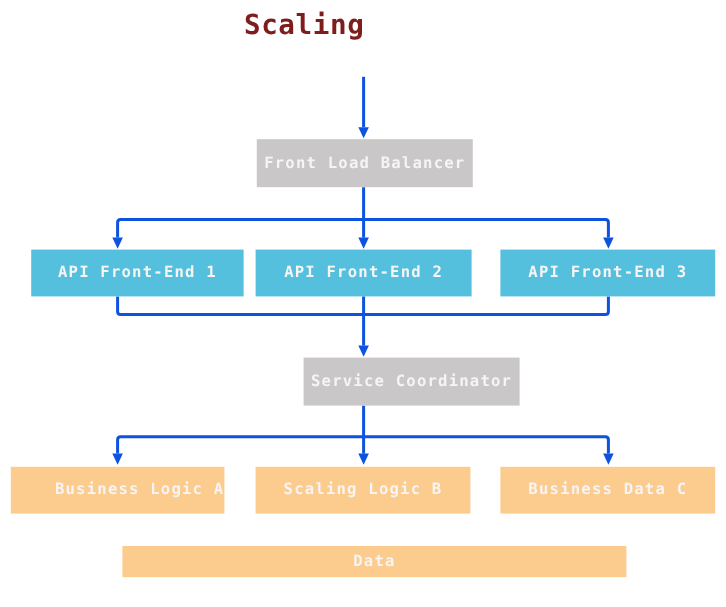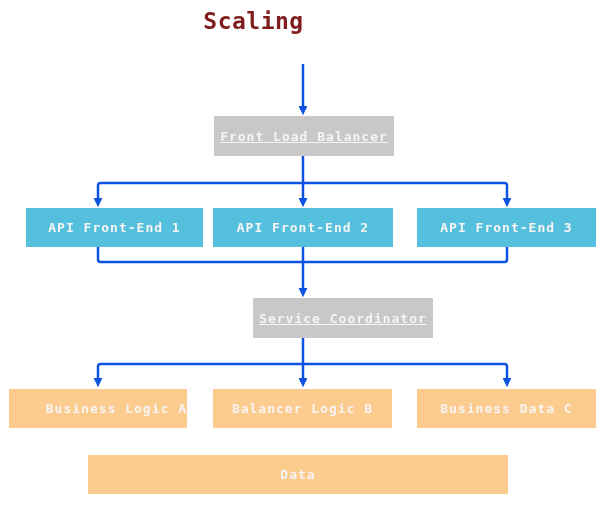--- a/index.html
+++ b/index.html
@@ -23,32 +23,32 @@
     position:absolute;left:0;top:0;width:605px;height:506px;
   }
   .node{
     position:absolute;
     display:flex;align-items:center;justify-content:center;
     font-size:13px;font-weight:bold;
     letter-spacing:1px;
     color:#f7f4f4;
     white-space:nowrap;
   }
-  .gray{background:#cac7c8;text-decoration:underline;}
+  .gray{background:#cac7c8;}
   .cyan{background:#54c0dd;}
   .peach{background:#fccb8e;}
   .n-flb {left:214px;top:116px;width:180px;height:40px;}
   .n-api1{left:10px; top:208px;width:177px;height:39px;margin-left:16px;}
   .n-api2{left:213px;top:208px;width:180px;height:39px;}
   .n-api3{left:417px;top:208px;width:179px;height:39px;}
   .n-sc  {left:213px;top:298px;width:180px;height:40px;margin-left:40px;}
   .n-bla {left:9px;  top:389px;width:178px;height:39px;justify-content:flex-end;}
   .n-blb {left:213px;top:389px;width:179px;height:39px;}
   .n-blc {left:417px;top:389px;width:179px;height:39px;}
-  .n-data{left:88px; top:455px;width:420px;height:39px;}
+  .n-data{left:102px; top:455px;width:420px;height:26px;}
 </style>
 </head>
 <body>
 
 <div class="canvas">
 
   <div class="title">Scaling</div>
 
   <svg class="edges" viewBox="0 0 605 506" xmlns="http://www.w3.org/2000/svg">
     <defs>
@@ -85,21 +85,21 @@
   </div>
 
   <div class="node gray n-sc">
     <span>Service Coordinator</span>
   </div>
 
   <div class="node peach n-bla">
     <span>Business Logic A</span>
   </div>
   <div class="node peach n-blb">
-    <span>Balancer Logic B</span>
+    <span>Scaling Logic B</span>
   </div>
   <div class="node peach n-blc">
     <span>Business Data C</span>
   </div>
 
   <div class="node peach n-data">
     <span>Data</span>
   </div>
 
 </div>

